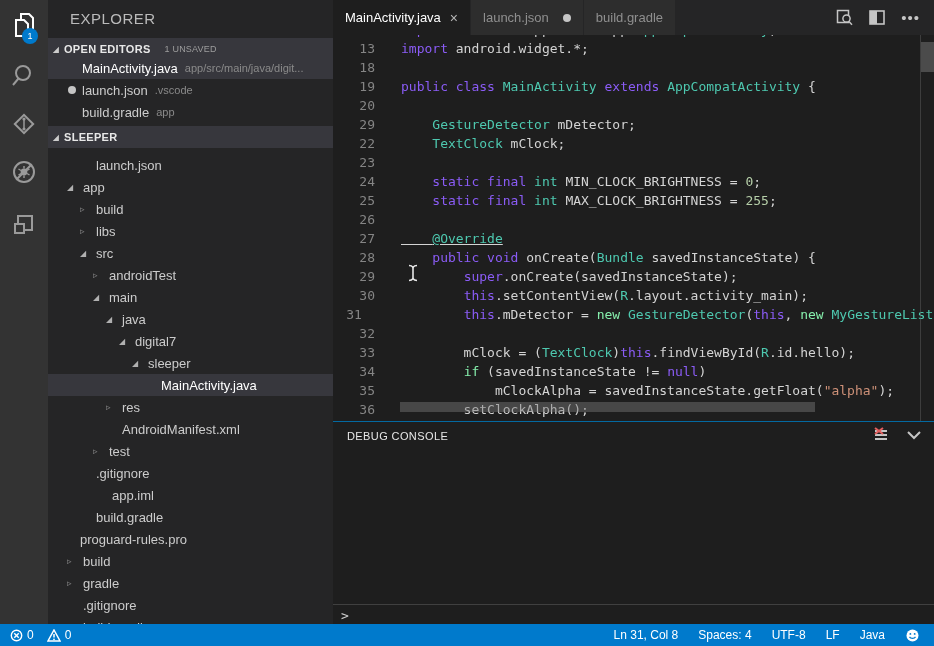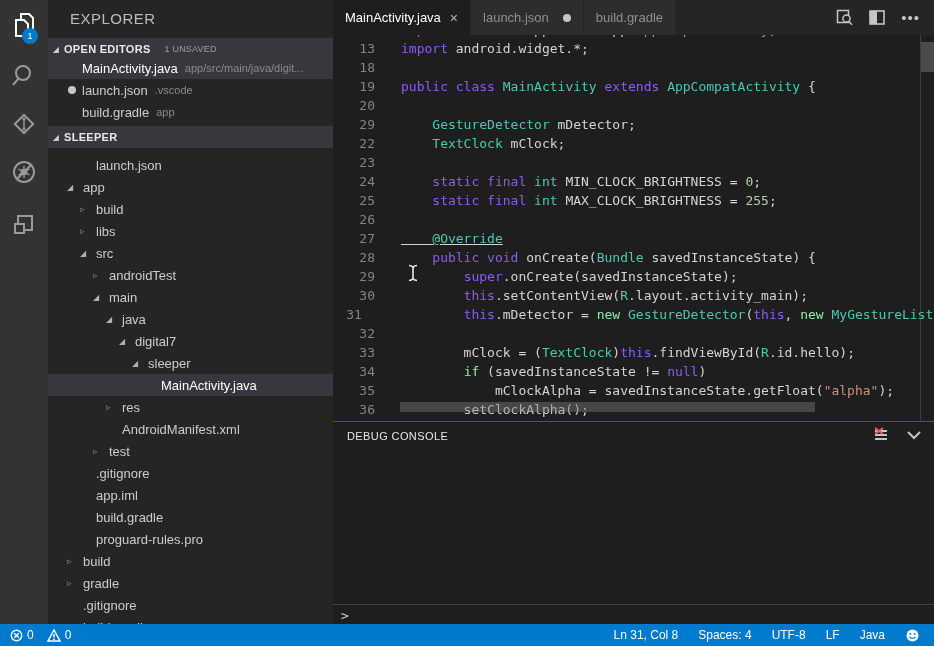--- a/index.html
+++ b/index.html
@@ -219,29 +219,29 @@
         <span class="tree-label">AndroidManifest.xml</span>
       </div>
       <div class="tree-row" style="top: 314px; padding-left: 45px;">
         <span class="tree-arrow c">▹</span>
         <span class="tree-label">test</span>
       </div>
       <div class="tree-row" style="top: 336px; padding-left: 32px;">
         <span class="tree-arrow f"></span>
         <span class="tree-label">.gitignore</span>
       </div>
-      <div class="tree-row" style="top: 358px; padding-left: 32px;">
+      <div class="tree-row" style="top: 358px; padding-left: 48px;">
         <span class="tree-arrow f"></span>
         <span class="tree-label">app.iml</span>
       </div>
       <div class="tree-row" style="top: 380px; padding-left: 32px;">
         <span class="tree-arrow f"></span>
         <span class="tree-label">build.gradle</span>
       </div>
-      <div class="tree-row" style="top: 402px; padding-left: 32px;">
+      <div class="tree-row" style="top: 402px; padding-left: 16px;">
         <span class="tree-arrow f"></span>
         <span class="tree-label">proguard-rules.pro</span>
       </div>
       <div class="tree-row" style="top: 424px; padding-left: 19px;">
         <span class="tree-arrow c">▹</span>
         <span class="tree-label">build</span>
       </div>
       <div class="tree-row" style="top: 446px; padding-left: 19px;">
         <span class="tree-arrow c">▹</span>
         <span class="tree-label">gradle</span>

